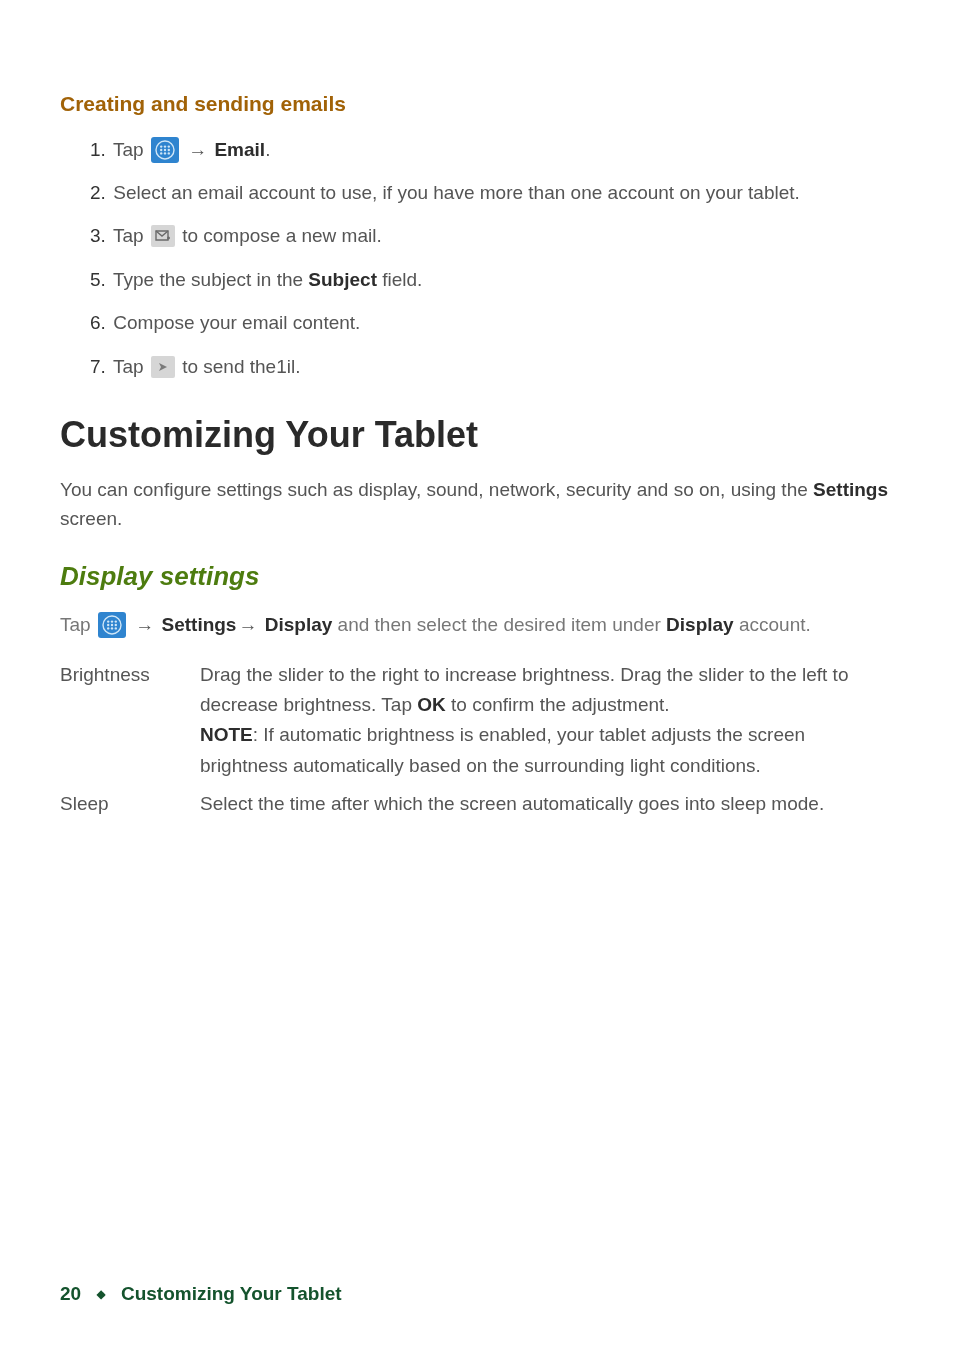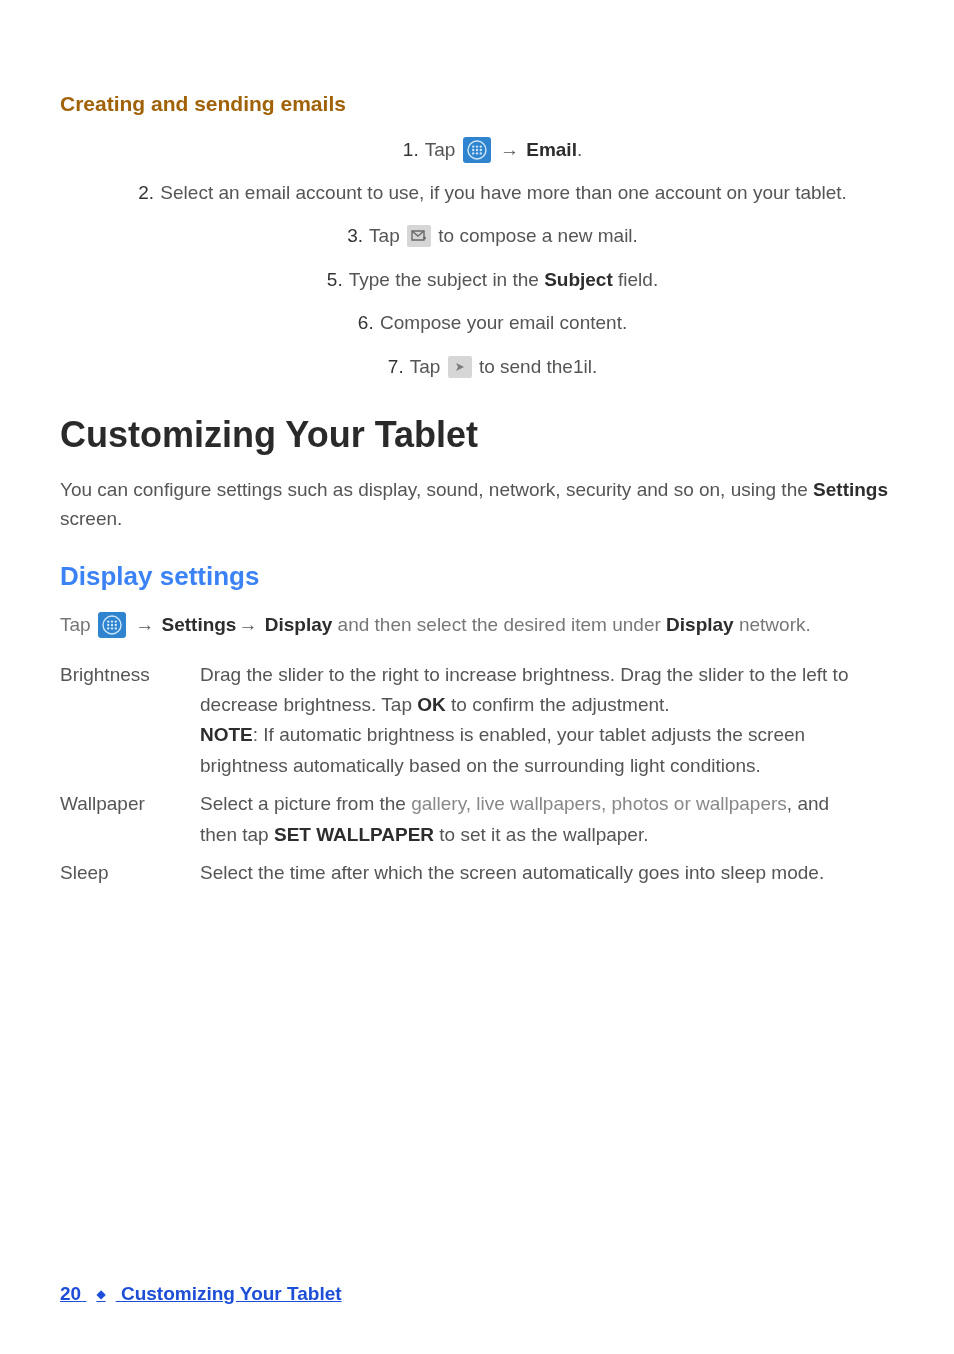--- a/index.html
+++ b/index.html
@@ -22,21 +22,20 @@
   h3.subsection {
     font-size: 21px;
     font-weight: 700;
     color: #a16207;
     margin: 0 0 14px 0;
   }
   ol.steps {
     list-style: none;
     margin: 0 0 26px 0;
     padding: 0 0 0 26px;
-    text-align: center;
   }
   ol.steps > li {
     margin: 0 0 14px 0;
     padding-left: 4px;
     color: #555;
   }
   ol.steps > li .num {
     display: inline-block;
     min-width: 18px;
     color: #333;
@@ -48,22 +47,23 @@
     color: #2a2a2a;
     margin: 14px 0 12px 0;
   }
   .lead {
     color: #555;
     margin: 0 0 22px 0;
   }
   h2.subsection2 {
     font-size: 26px;
     font-weight: 700;
-    color: #3b82f6;
+    color: #4d7c0f;
     margin: 0 0 14px 0;
+    font-style: italic;
   }
   .intro-line {
     color: #777;
     margin: 0 0 16px 0;
   }
   table.settings {
     border-collapse: collapse;
     width: calc(100% - 14px);
   }
   table.settings td {
@@ -106,22 +106,21 @@
   .icon-gray svg { display: block; }
   .arrow {
     padding: 0 2px;
     color: #555;
   }
   .footer {
     position: absolute;
     left: 60px;
     bottom: 46px;
     font-size: 19px;
-    color: #1d4ed8;
-    text-decoration: underline;
+    color: #14532d;
   }
   .footer .pg { font-weight: 700; }
   .footer .diamond { padding: 0 10px; font-size: 12px; position: relative; top: -2px; }
   .footer .title { font-weight: 700; }
   .graytxt { color: #888; }
 </style>
 </head>
 <body>
 
 <h3 class="subsection">Creating and sending emails</h3>
@@ -191,39 +190,33 @@
       <circle cx="7.2" cy="11" r="1.2" fill="#cfe6f7"></circle>
       <circle cx="11" cy="11" r="1.2" fill="#cfe6f7"></circle>
       <circle cx="14.8" cy="11" r="1.2" fill="#cfe6f7"></circle>
       <circle cx="7.2" cy="7.6" r="1.2" fill="#cfe6f7"></circle>
       <circle cx="11" cy="7.6" r="1.2" fill="#cfe6f7"></circle>
       <circle cx="14.8" cy="7.6" r="1.2" fill="#cfe6f7"></circle>
       <circle cx="7.2" cy="14.4" r="1.2" fill="#cfe6f7"></circle>
       <circle cx="11" cy="14.4" r="1.2" fill="#cfe6f7"></circle>
       <circle cx="14.8" cy="14.4" r="1.2" fill="#cfe6f7"></circle>
     </svg>
-  </span><span class="arrow"> → </span><span class="bold">Settings</span><span class="arrow">→ </span><span class="bold">Display</span><span> and then select the desired item under </span><span class="bold">Display</span><span> network.</span>
+  </span><span class="arrow"> → </span><span class="bold">Settings</span><span class="arrow">→ </span><span class="bold">Display</span><span> and then select the desired item under </span><span class="bold">Display</span><span> account.</span>
 </p>
 
 <table class="settings">
   <tbody>
       <tr>
     <td class="label">Brightness</td>
     <td>
       <span>Drag the slider to the right to increase brightness. Drag the slider to the left to decrease brightness. Tap </span><span class="bold">OK</span><span> to confirm the adjustment.</span><br>
       <span class="bold">NOTE</span><span>: If automatic brightness is enabled, your tablet adjusts the screen brightness automatically based on the surrounding light conditions.</span>
     </td>
   </tr>
   <tr>
-    <td class="label">Wallpaper</td>
-    <td>
-      <span>Select a picture from the </span><span class="graytxt">gallery, live wallpapers, photos or wallpapers</span><span>, and then tap </span><span class="bold">SET WALLPAPER</span><span> to set it as the wallpaper.</span>
-    </td>
-  </tr>
-  <tr>
     <td class="label">Sleep</td>
     <td>Select the time after which the screen automatically goes into sleep mode.</td>
   </tr>
 </tbody>
   </table>
 
 <div class="footer">
   <span class="pg">20</span>
   <span class="diamond">◆</span>
   <span class="title">Customizing Your Tablet</span>

